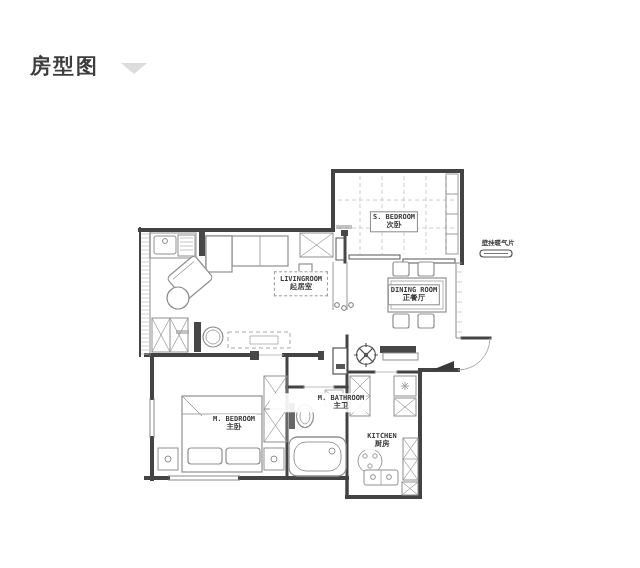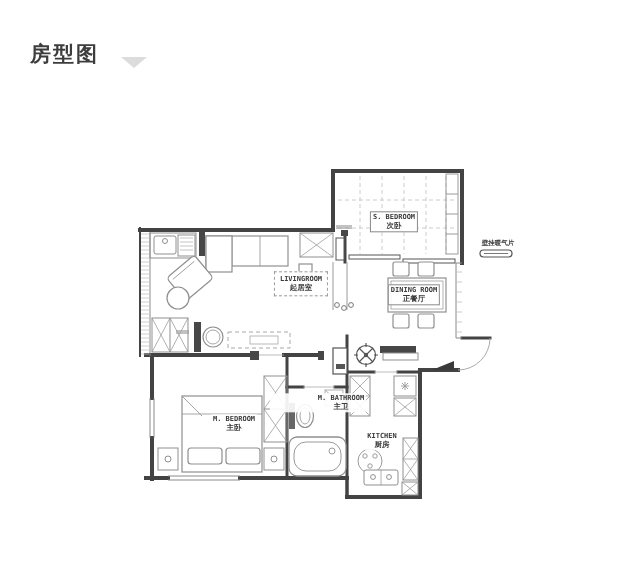--- a/index.html
+++ b/index.html
@@ -1,30 +1,30 @@
 <!DOCTYPE html>
 <html><head>
 <meta charset="utf-8">
 <style>
   html,body{margin:0;padding:0;background:#ffffff;}
   .page{position:relative;width:640px;height:568px;background:#ffffff;overflow:hidden;
         font-family:"Liberation Sans",sans-serif;}
   
-  .hdr{position:absolute;left:30px;top:40px;display:flex;align-items:flex-end;gap:22px;}
+  .hdr{position:absolute;left:30px;top:52px;display:flex;align-items:center;gap:22px;}
   .hdr h1{margin:0;font-size:21px;font-weight:700;color:#3d3d3d;letter-spacing:2px;
           font-family:"DejaVu Sans",sans-serif;}
   .chev{width:0;height:0;border-left:13px solid transparent;border-right:13px solid transparent;
         border-top:11px solid #dcdcdc;margin-top:4px;cursor:pointer;}
   
   .plan{position:absolute;left:0;top:0;width:589px;height:568px;}
   svg{position:absolute;left:0;top:0;}
   .room-label{position:absolute;transform:translate(-50%,-50%);text-align:center;
       color:#3a3a3a;line-height:1.2;background:rgba(255,255,255,.9);padding:1px 2px;white-space:nowrap;}
   .room-label .en{display:block;font-family:"DejaVu Sans Mono",monospace;font-size:7px;font-weight:700;}
-  .room-label .zh{display:block;font-family:Liberation Serif, serif;font-size:7.5px;font-weight:700;}
+  .room-label .zh{display:block;font-family:Liberation Mono, monospace;font-size:7.5px;font-weight:700;}
   .boxed{border:1px solid #8a8a8a;}
   .dashedbox{border:1px dashed #9a9a9a;padding:3px 5px;margin-left:43px;}
   .anno{position:absolute;transform:translate(-50%,-50%);font-size:6.5px;font-weight:700;
         color:#3a3a3a;font-family:"DejaVu Sans",sans-serif;white-space:nowrap;}
 </style>
 </head>
 <body>
 
 <div class="page">
 

